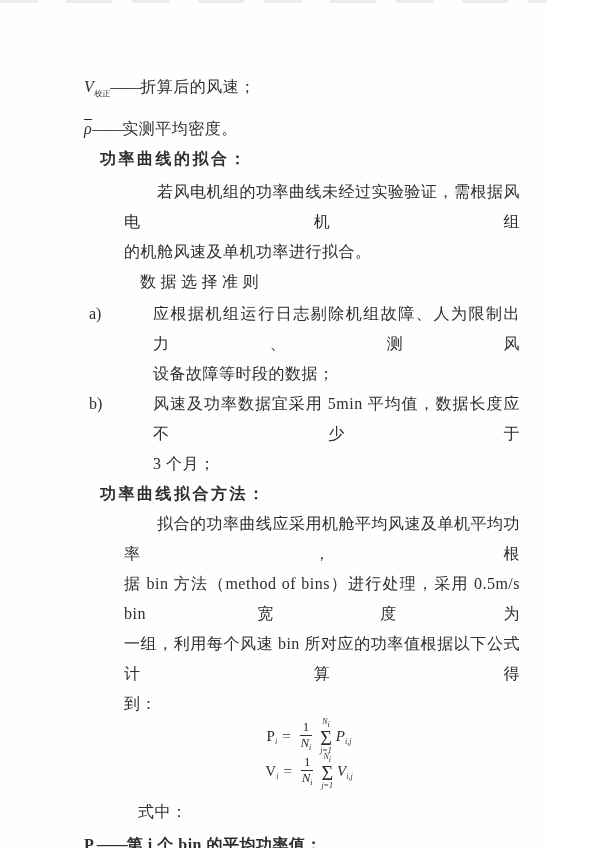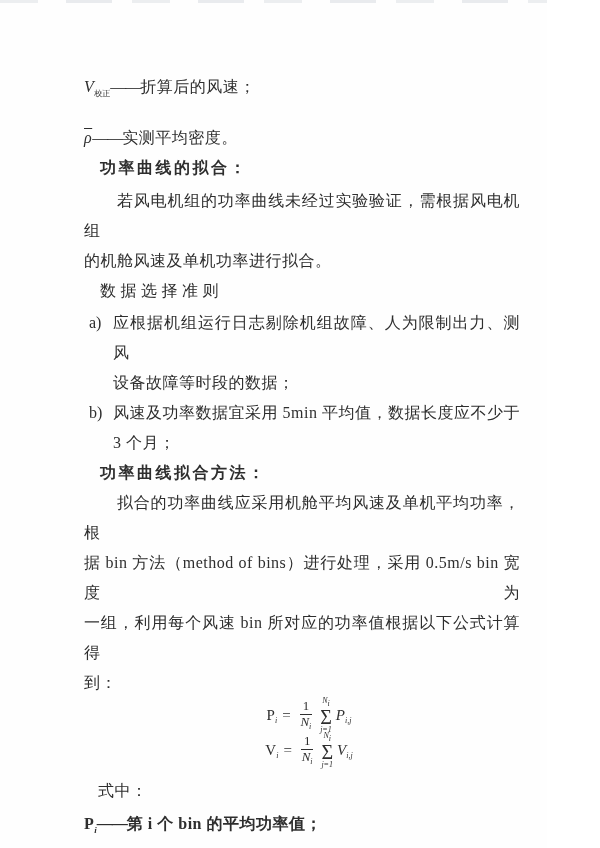--- a/index.html
+++ b/index.html
@@ -5,26 +5,26 @@
   html,body{margin:0;padding:0;background:#ffffff;}
   .page{
     position:relative;width:547px;height:848px;background:#fefefe;
     font-family:"Liberation Serif","DejaVu Serif",serif;color:#2e2e2e;overflow:hidden;
   }
   .edge-top{
     position:absolute;top:0;left:0;width:100%;height:3px;
     background:repeating-linear-gradient(90deg,#eceef0 0 38px,transparent 38px 66px,#e9ebee 66px 112px,transparent 112px 132px);
   }
   .content{position:absolute;left:84px;top:0;width:436px;}
-  .line{font-size:16px;line-height:30px;letter-spacing:.5px;}
+  .line{font-size:16px;line-height:30px;letter-spacing:.5px;margin-left:40px;}
   .fill{text-align:justify;text-align-last:justify;text-justify:inter-character;}
   .indent{text-indent:33px;}
   .heading{font-weight:bold;font-size:16px;line-height:30px;letter-spacing:2.5px;padding-left:16px;}
   .spread{letter-spacing:4.5px;padding-left:16px;}
-  .mt72{margin-top:72px}.mt5{margin-top:14px}.mt3{margin-top:3px}.mt2{margin-top:2px}.mt8{margin-top:8px}
+  .mt72{margin-top:72px}.mt5{margin-top:5px}.mt3{margin-top:3px}.mt2{margin-top:2px}.mt8{margin-top:8px}
   .symline{font-size:16px;line-height:35px;letter-spacing:.5px;font-weight:bold;}
   .topdef{font-size:16px;line-height:30px;letter-spacing:.5px;}
   .sym-base{font-style:italic;}
   .sym-roman{font-style:normal;}
   .sym-sub{font-size:9px;font-style:italic;vertical-align:-4px;letter-spacing:0;}
   .sym-sub-cjk{font-size:8px;font-style:normal;vertical-align:-4px;letter-spacing:0;}
   .overbar{text-decoration:overline;}
   .dash{letter-spacing:-1px;}
   .item{display:flex;}
   .item-label{flex:none;width:24px;padding-left:5px;font-size:16px;line-height:30px;}

